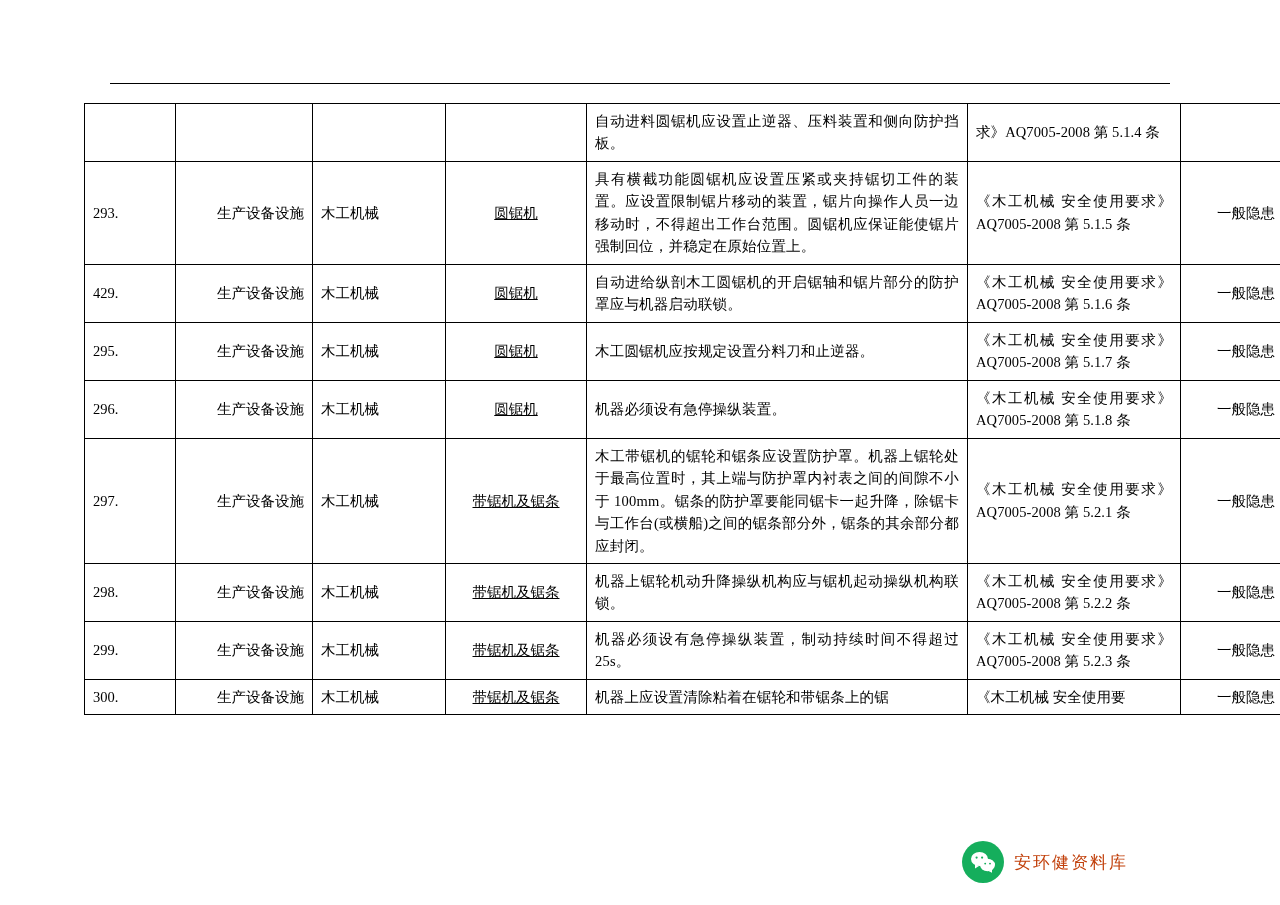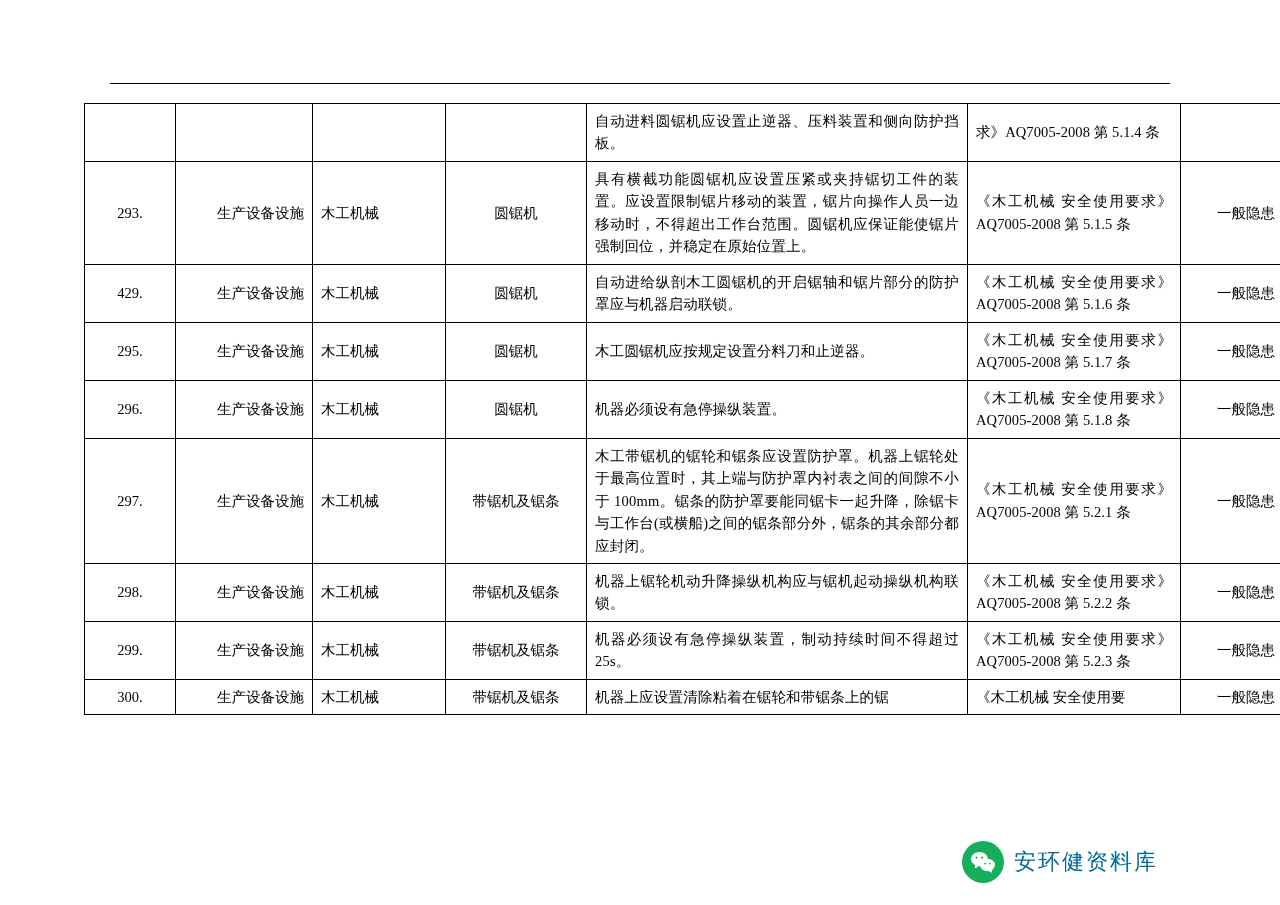--- a/index.html
+++ b/index.html
@@ -43,33 +43,34 @@
   table.doc-table td {
     border: 1px solid #000000;
     vertical-align: middle;
     padding: 6px 8px;
     font-size: 14.5px;
     line-height: 1.55;
     font-family: "Liberation Serif", "DejaVu Serif", serif;
   }
   td.c-no {
     width: 74px;
-    text-align: center;
+    text-align: left;
     font-family: "Liberation Serif", serif;
   }
   td.c-cat {
     width: 120px;
     text-align: right;
   }
   td.c-sub {
     width: 116px;
   }
   td.c-mach {
     width: 124px;
     text-align: center;
+    text-decoration: underline;
   }
   td.c-desc {
     width: 364px;
     text-align: justify;
     text-justify: inter-ideograph;
     letter-spacing: 0.2px;
   }
   td.c-ref {
     width: 196px;
     text-align: justify;
@@ -97,23 +98,23 @@
     border-radius: 50%;
     background: #15ae5c;
     display: flex;
     align-items: center;
     justify-content: center;
     flex: 0 0 auto;
   }
   .logo-badge svg { display: block; }
   .logo-text {
     margin-left: 10px;
-    font-size: 22px;
+    font-size: 17px;
     letter-spacing: 2px;
-    color: #0369a1;
+    color: #c2410c;
     font-family: "Liberation Sans", sans-serif;
     white-space: nowrap;
   }
 </style>
 </head>
 <body>
 
 <div class="page">
 
   <div class="top-rule"></div>

